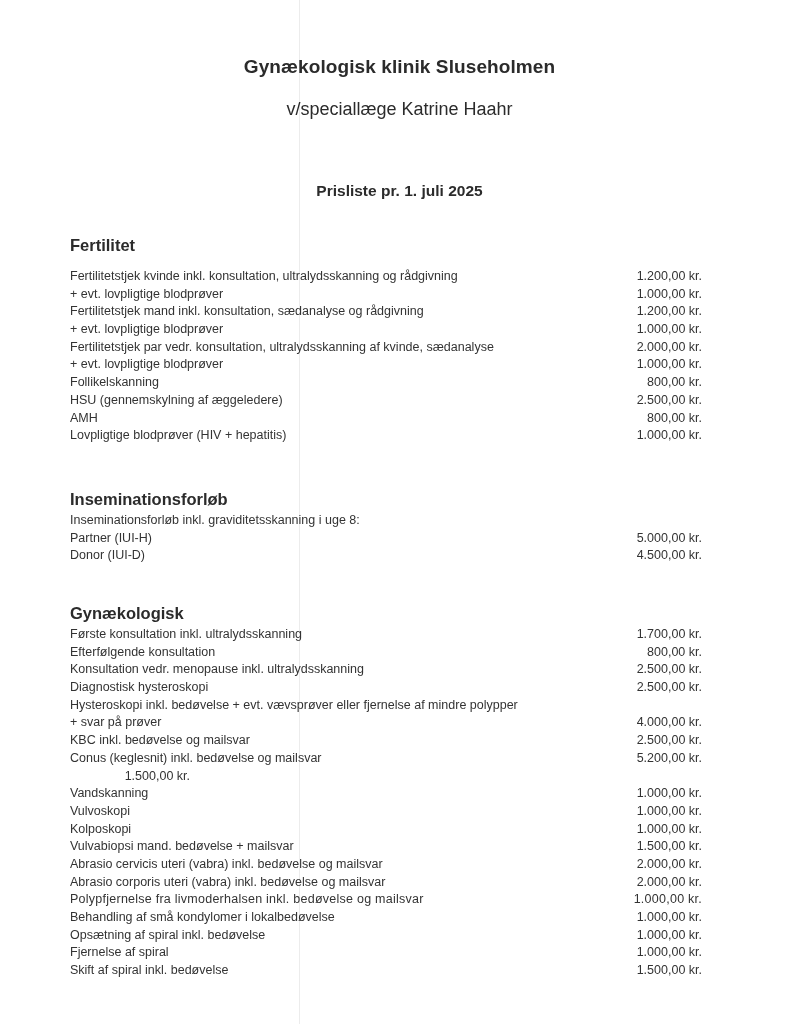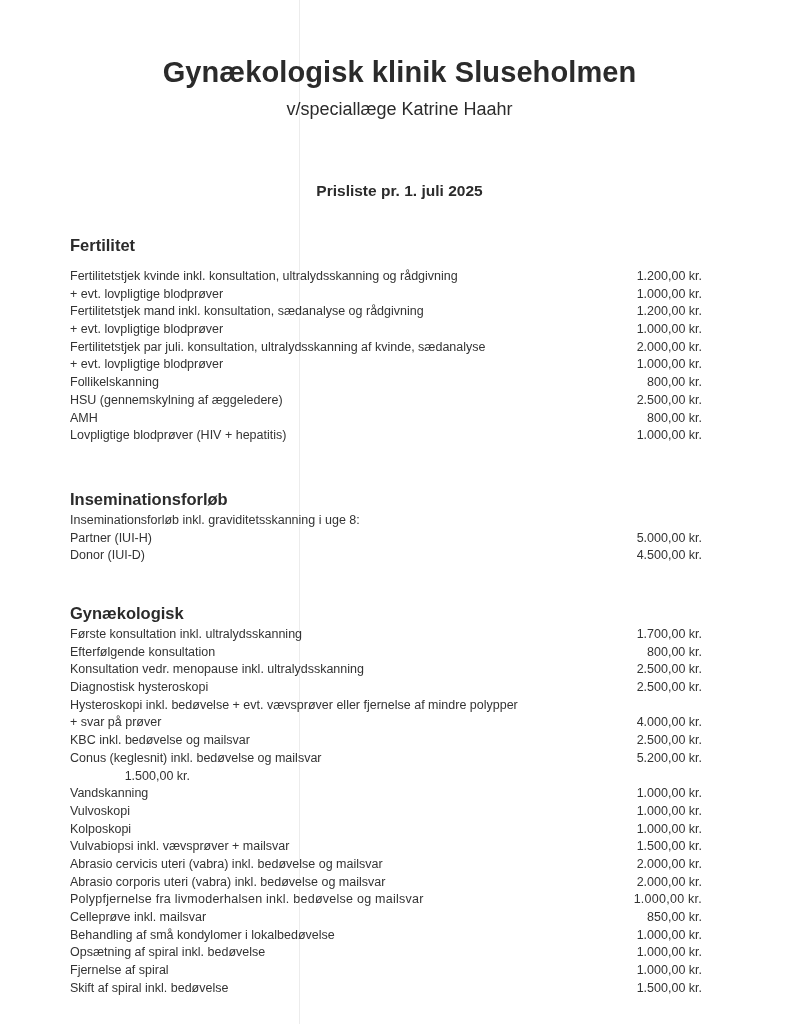--- a/index.html
+++ b/index.html
@@ -23,21 +23,21 @@
     height: 1024px;
     background: #ececec;
   }
   .title {
     position: absolute;
     left: 0;
     width: 799px;
     top: 56px;
     text-align: center;
     font-weight: bold;
-    font-size: 29px;
+    font-size: 19px;
     letter-spacing: 0.1px;
     color: #2b2b2b;
   }
   .subtitle {
     position: absolute;
     left: 0;
     width: 799px;
     top: 99px;
     text-align: center;
     font-weight: normal;
@@ -106,21 +106,21 @@
     </div>
   <div class="row">
       <span>Fertilitetstjek mand inkl. konsultation, sædanalyse og rådgivning</span>
       <span class="price">1.200,00 kr.</span>
     </div>
   <div class="row">
       <span>+ evt. lovpligtige blodprøver</span>
       <span class="price">1.000,00 kr.</span>
     </div>
   <div class="row">
-      <span>Fertilitetstjek par juli. konsultation, ultralydsskanning af kvinde, sædanalyse</span>
+      <span>Fertilitetstjek par vedr. konsultation, ultralydsskanning af kvinde, sædanalyse</span>
       <span class="price">2.000,00 kr.</span>
     </div>
   <div class="row">
       <span>+ evt. lovpligtige blodprøver</span>
       <span class="price">1.000,00 kr.</span>
     </div>
   <div class="row">
       <span>Follikelskanning</span>
       <span class="price">800,00 kr.</span>
     </div>
@@ -197,40 +197,36 @@
     </div>
   <div class="row">
       <span>Vulvoskopi</span>
       <span class="price">1.000,00 kr.</span>
     </div>
   <div class="row">
       <span>Kolposkopi</span>
       <span class="price">1.000,00 kr.</span>
     </div>
   <div class="row">
-      <span>Vulvabiopsi inkl. vævsprøver + mailsvar</span>
+      <span>Vulvabiopsi mand. bedøvelse + mailsvar</span>
       <span class="price">1.500,00 kr.</span>
     </div>
   <div class="row">
       <span>Abrasio cervicis uteri (vabra) inkl. bedøvelse  og mailsvar</span>
       <span class="price">2.000,00 kr.</span>
     </div>
   <div class="row">
       <span>Abrasio corporis uteri (vabra) inkl. bedøvelse og mailsvar</span>
       <span class="price">2.000,00 kr.</span>
     </div>
   <div class="row squeezed">
       <span>Polypfjernelse fra livmoderhalsen inkl. bedøvelse og mailsvar</span>
       <span class="price">1.000,00 kr.</span>
     </div>
   <div class="row">
-      <span>Celleprøve inkl. mailsvar</span>
-      <span class="price">850,00 kr.</span>
-    </div>
-  <div class="row">
       <span>Behandling af små kondylomer i lokalbedøvelse</span>
       <span class="price">1.000,00 kr.</span>
     </div>
   <div class="row">
       <span>Opsætning af spiral inkl. bedøvelse</span>
       <span class="price">1.000,00 kr.</span>
     </div>
   <div class="row">
       <span>Fjernelse af spiral</span>
       <span class="price">1.000,00 kr.</span>

